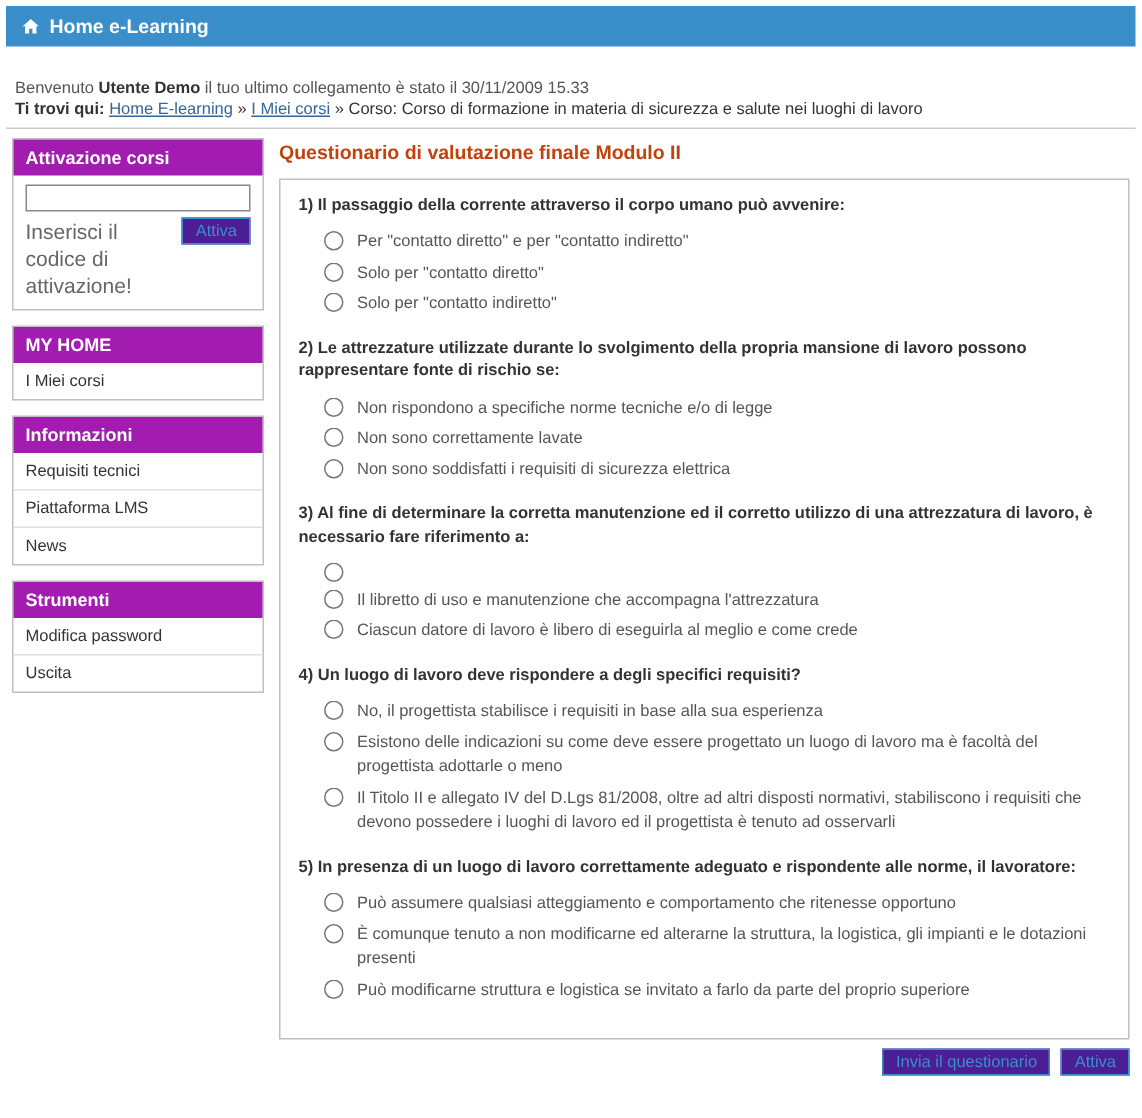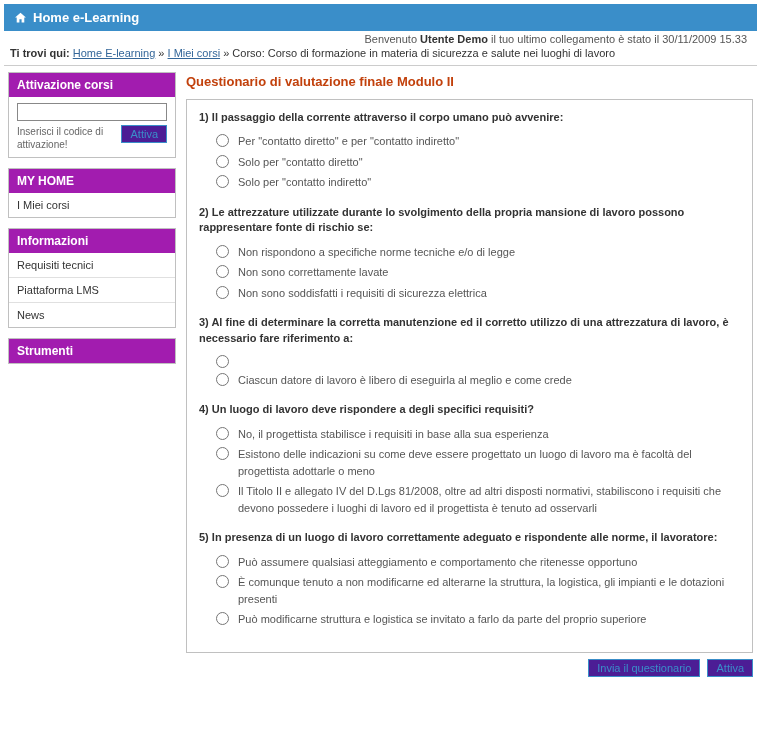--- a/index.html
+++ b/index.html
@@ -15,24 +15,23 @@
     background: #3a8ec9;
     color: #fff;
     padding: 6px 10px;
     font-size: 13px;
     font-weight: bold;
     display: flex;
     align-items: center;
     gap: 6px;
   }
   .welcome-line {
-    padding: 2px 10px 2px 6px;
+    padding: 22px 10px 2px 6px;
     font-size: 11px;
     color: #555;
-    text-align: right;
   }
   .welcome-line b { color: #333; }
   .breadcrumb-line {
     padding: 0 10px 6px 6px;
     font-size: 11px;
     color: #333;
     border-bottom: 1px solid #ccc;
     margin-bottom: 6px;
   }
   .breadcrumb-line a { color: #336699; text-decoration: underline; }
@@ -54,21 +53,21 @@
   }
   .box-body { padding: 6px 8px; }
   .activation-input {
     width: 100%;
     border: 1px solid #888;
     padding: 2px;
     margin-bottom: 4px;
     font-size: 11px;
   }
   .activation-row { display: flex; align-items: flex-start; gap: 6px; }
-  .activation-text { flex: 1; color: #666; font-size: 10px; line-height: 1.3; }
+  .activation-text { flex: 1; color: #666; font-size: 14px; line-height: 1.3; }
   .btn {
     border: 1px solid #3a8ec9;
     background: #4c1d95;
     color: #3a8ec9;
     font-size: 11px;
     padding: 2px 8px;
     cursor: pointer;
     font-family: inherit;
   }
   .box-list { padding: 0; }
@@ -162,20 +161,24 @@
       <div class="box-header">Informazioni</div>
       <div class="box-list" id="info-list">
           <div class="item">Requisiti tecnici</div>
           <div class="item">Piattaforma LMS</div>
           <div class="item">News</div>
         </div>
     </div>
 
     <div class="box">
       <div class="box-header">Strumenti</div>
+      <div class="box-list" id="tools-list">
+          <div class="item">Modifica password</div>
+          <div class="item">Uscita</div>
+        </div>
     </div>
 
   </div>
 
   <div class="main">
     <div class="page-title">Questionario di valutazione finale Modulo II</div>
 
     <div class="quiz-box" id="quiz-box">
         <div class="question">
           <div class="q-text">1) Il passaggio della corrente attraverso il corpo umano può avvenire:</div>
@@ -209,20 +212,24 @@
               <input type="radio" name="q1" style="">
               <span>Non sono soddisfatti i requisiti di sicurezza elettrica</span>
             </label>
           </div>
         </div>
         <div class="question">
           <div class="q-text">3) Al fine di determinare la corretta manutenzione ed il corretto utilizzo di una attrezzatura di lavoro, è necessario fare riferimento a:</div>
           <div class="options">
             <label class="opt">
               <input type="radio" name="q2" style="">
+            </label>
+            <label class="opt">
+              <input type="radio" name="q2" style="">
+              <span>Il libretto di uso e manutenzione che accompagna l'attrezzatura</span>
             </label>
             <label class="opt">
               <input type="radio" name="q2" style="">
               <span>Ciascun datore di lavoro è libero di eseguirla al meglio e come crede</span>
             </label>
           </div>
         </div>
         <div class="question">
           <div class="q-text">4) Un luogo di lavoro deve rispondere a degli specifici requisiti?</div>
           <div class="options">

